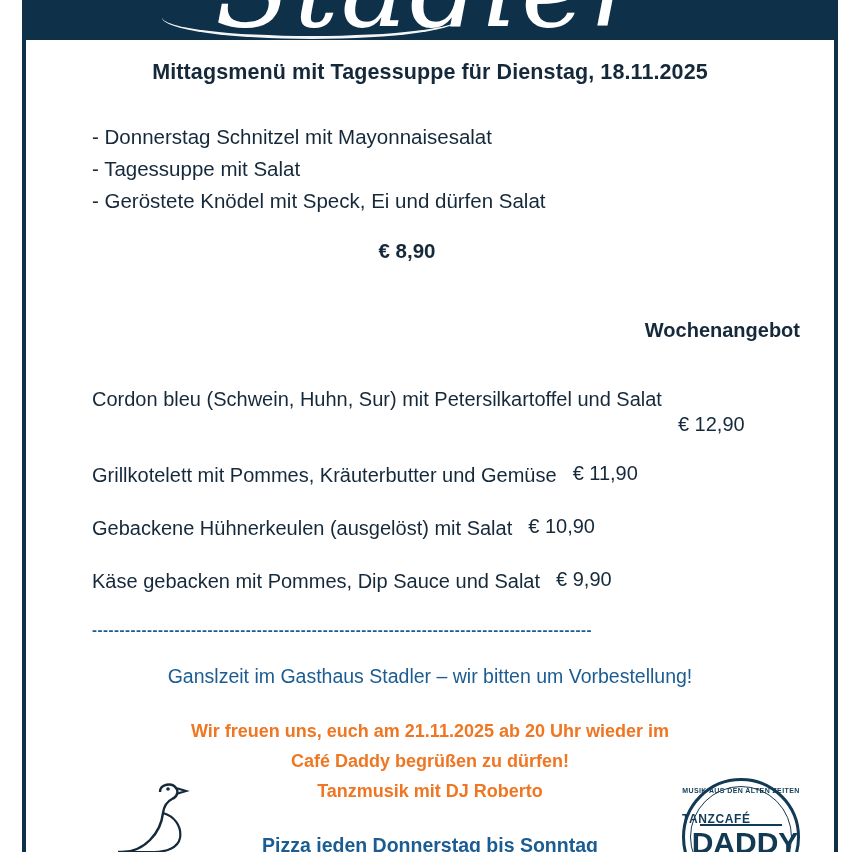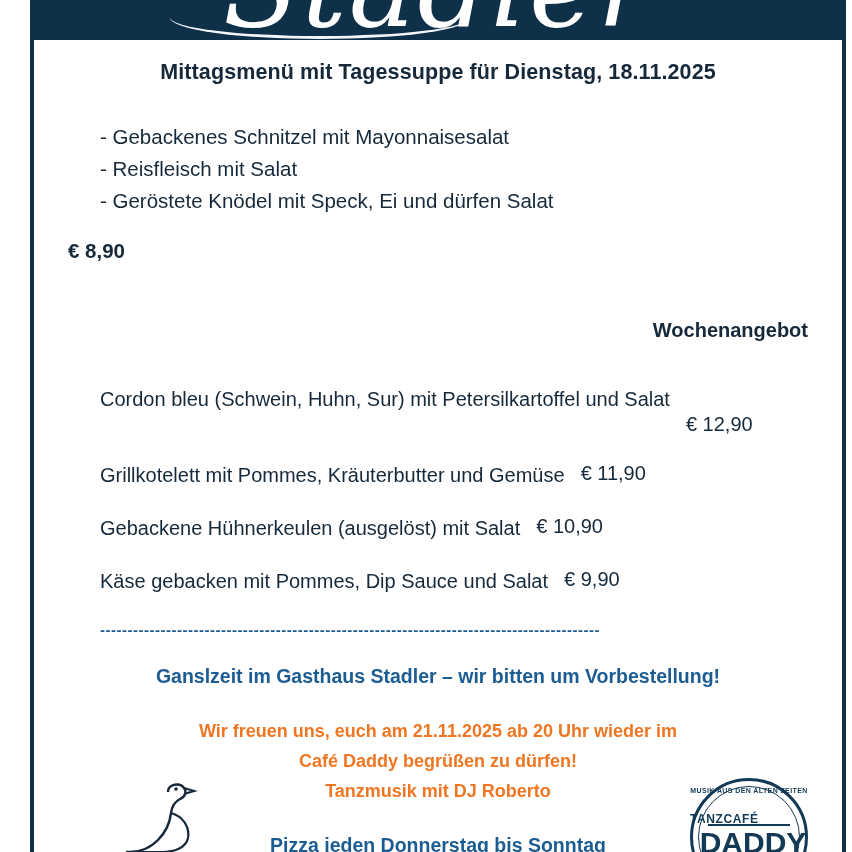--- a/index.html
+++ b/index.html
@@ -9,21 +9,21 @@
   body {
     width: 852px;
     height: 852px;
     background: #ffffff;
     font-family: "Liberation Sans", sans-serif;
     overflow: hidden;
     position: relative;
   }
   .page {
     position: absolute;
-    left: 12px; top: 0;
+    left: 4px; top: 0;
     width: 703px;
     height: 852px;
     background: #ffffff;
     box-sizing: border-box;
   }
   
   .header-band {
     position: absolute;
     left: 18px;
     top: 0;
@@ -93,21 +93,21 @@
     margin-top: 36px;
     margin-left: 32px;
   }
   .menu-list .row {
     font-size: 20.5px;
     color: #15293a;
     line-height: 32px;
     white-space: nowrap;
   }
   .menu-price {
-    text-align: left;
+    text-align: center;
     font-size: 20.5px;
     font-weight: bold;
     color: #15293a;
     margin-top: 22px;
     margin-right: 46px;
   }
   .section-title {
     text-align: right;
     font-size: 20px;
     font-weight: bold;
@@ -149,21 +149,21 @@
     font-size: 15px;
     letter-spacing: 0.5px;
     overflow: hidden;
     white-space: nowrap;
     font-weight: bold;
     height: 20px;
   }
   .notice-blue {
     text-align: center;
     color: #1b5c92;
-    font-weight: bold;
+    font-weight: normal;
     font-size: 19.5px;
     margin-top: 24px;
   }
   .notice-orange {
     text-align: center;
     color: #ef7622;
     font-weight: bold;
     font-size: 18px;
     line-height: 30px;
     margin-top: 28px;
@@ -266,22 +266,22 @@
   </div>
 
   <div class="side-border-left"></div>
   <div class="side-border-right"></div>
 
   <div class="content">
 
     <div class="menu-heading">Mittagsmenü mit Tagessuppe für Dienstag, 18.11.2025</div>
 
     <div class="menu-list">
-      <div class="row">- Gebackenes Schnitzel mit Mayonnaisesalat</div>
-      <div class="row">- Reisfleisch mit Salat</div>
+      <div class="row">- Donnerstag Schnitzel mit Mayonnaisesalat</div>
+      <div class="row">- Tagessuppe mit Salat</div>
       <div class="row">- Geröstete Knödel mit Speck, Ei und dürfen Salat</div>
     </div>
 
     <div class="menu-price">€ 8,90</div>
 
     <div class="section-title">Wochenangebot</div>
 
     <div class="offers">
       <div class="offer-row two-line">
         <div class="offer-name">Cordon bleu (Schwein, Huhn, Sur) mit Petersilkartoffel und Salat</div>

